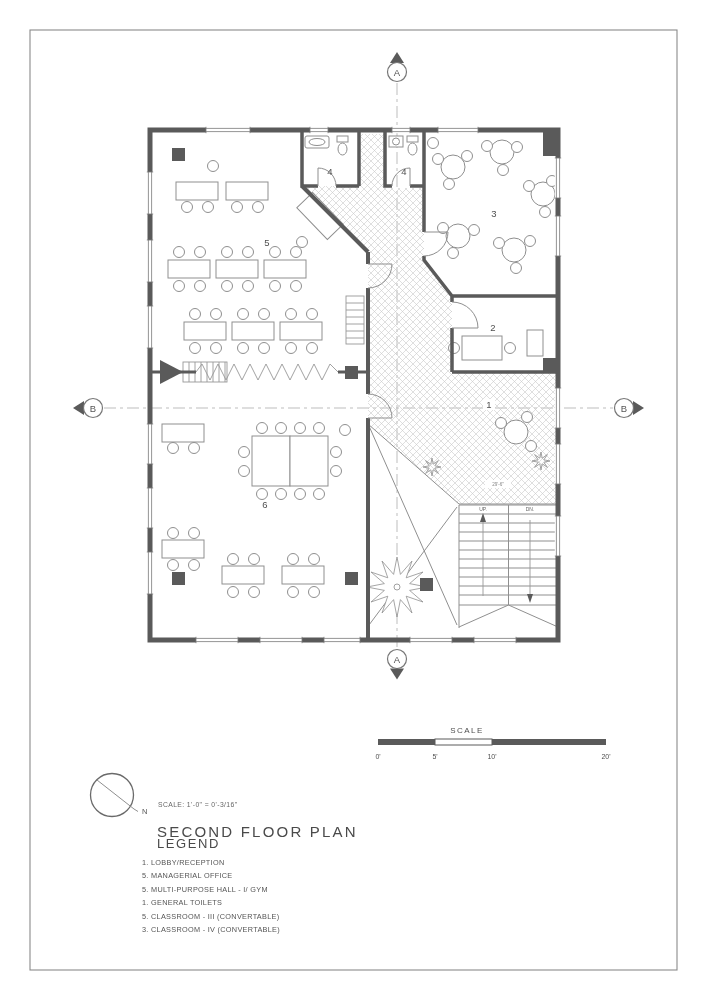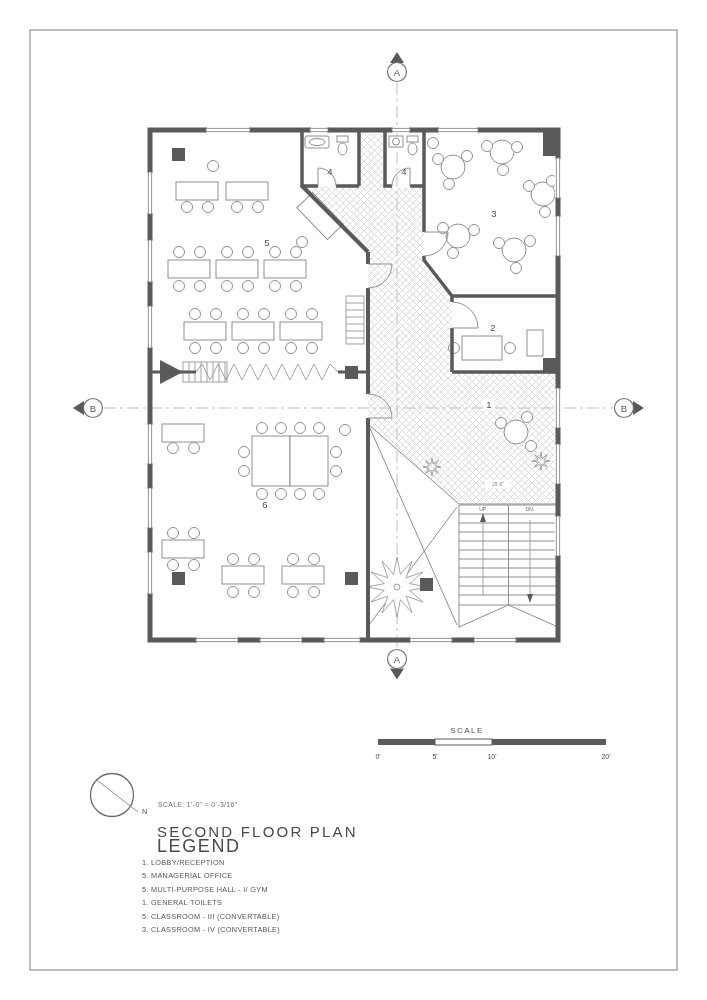--- a/index.html
+++ b/index.html
@@ -16,21 +16,21 @@
   .win-line{stroke:#7a7a7a;stroke-width:0.8;fill:none;}
   .lbl{font-size:9.5px;fill:#4f4f4f;text-anchor:middle;}
   .mk{font-size:9.5px;fill:#555;text-anchor:middle;}
   .tiny{font-size:5px;fill:#666;text-anchor:middle;}
   .xtiny{font-size:4.6px;fill:#888;text-anchor:middle;}
   .sb-label{font-size:8px;fill:#4f4f4f;text-anchor:middle;letter-spacing:1.5px;}
   .sb-tick{font-size:7px;fill:#4f4f4f;text-anchor:middle;}
   .n-label{font-size:7.5px;fill:#555;}
   .title{position:absolute;left:157px;top:823px;font-size:15px;letter-spacing:2.2px;color:#4a4a4a;}
   .scalenote{position:absolute;left:158px;top:801px;font-size:6.8px;letter-spacing:0.4px;color:#666;}
-  .legend-h{position:absolute;left:157px;top:836px;font-size:18px;letter-spacing:1.6px;color:#4a4a4a;}
+  .legend-h{position:absolute;left:157px;top:836px;font-size:13px;letter-spacing:1.6px;color:#4a4a4a;}
   .legend-items{position:absolute;left:142px;top:856px;font-size:7.3px;letter-spacing:0.3px;color:#555;line-height:13.4px;}
 </style>
 </head>
 <body>
 
 <svg width="707" height="1000" viewBox="0 0 707 1000">
   <defs>
     <circle id="ch" r="5.5" class="f"></circle>
     <rect id="tbl" width="42" height="18" class="f"></rect>
     <g id="rt">

